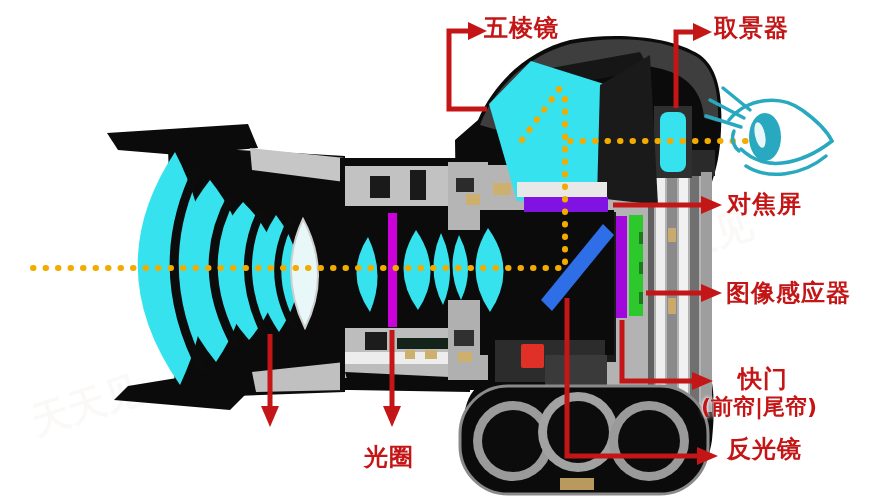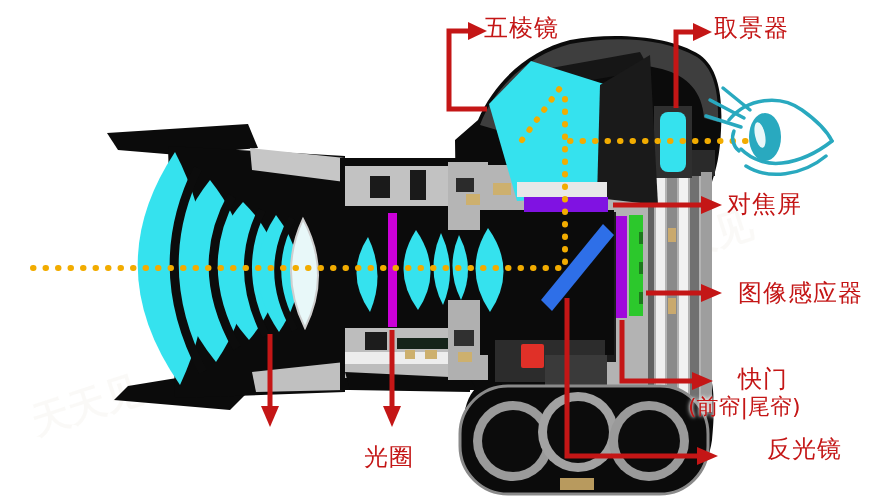--- a/index.html
+++ b/index.html
@@ -1,22 +1,22 @@
 <!DOCTYPE html>
 <html style="--page-bg: #ffffff; --annotation-red: #c41616; --glass-cyan: #35e2ee; --aperture-magenta: #cc00d8; --focus-screen-purple: #8012e2; --shutter-purple: #a008dc; --sensor-green: #2cc82c; --mirror-blue: #2e6fe8; --light-path-yellow: #f2ac00; --eye-teal: #29a9bf;"><head>
 <meta charset="utf-8">
 <style>
   html,body{margin:0;padding:0;background:#fff;}
   #stage{position:relative;width:872px;height:500px;overflow:hidden;background:var(--page-bg,#ffffff);
          font-family:"DejaVu Sans",sans-serif;}
   #stage svg{position:absolute;left:0;top:0;}
-  .lbl{position:absolute;font-weight:normal;font-size:24px;line-height:1.1;
+  .lbl{position:absolute;font-weight:bold;font-size:24px;line-height:1.1;
        color:var(--annotation-red,#c41616);letter-spacing:1px;white-space:nowrap;
        text-shadow:0 0 3px #fff,0 0 5px #fff;}
-  .lbl.sub{font-size:22px;letter-spacing:0;}
+  .lbl.sub{font-size:22px;letter-spacing:0;margin-left:13px;}
   .wm{position:absolute;font-size:38px;font-weight:bold;color:#b8a88a;opacity:.06;
       transform:rotate(-18deg);white-space:nowrap;pointer-events:none;}
   
   .glass{fill:var(--glass-cyan,#35e2ee);}
   .prism{fill:var(--glass-cyan,#35e2ee);}
   .apert{fill:var(--aperture-magenta,#cc00d8);}
   .fscreen{fill:var(--focus-screen-purple,#8012e2);}
   .shut{fill:var(--shutter-purple,#a008dc);}
   .sens{fill:var(--sensor-green,#2cc82c);}
   .mirr{fill:var(--mirror-blue,#2e6fe8);}
@@ -185,18 +185,18 @@
       <line class="eye" x1="744" y1="118" x2="710" y2="100"></line>
       <line class="eye" x1="741" y1="127" x2="706" y2="116"></line>
       <ellipse cx="765" cy="137" rx="16" ry="24" fill="var(--eye-teal,#29a9bf)"></ellipse>
       <ellipse cx="760" cy="135" rx="5" ry="13" fill="#ffffff" opacity="0.9" transform="rotate(-12 760 135)"></ellipse>
     </g>
   </svg>
 
   <div class="lbl" style="left:484px;top:15px;">五棱镜</div>
   <div class="lbl" style="left:714px;top:15px;">取景器</div>
   <div class="lbl" style="left:727px;top:191px;">对焦屏</div>
-  <div class="lbl" style="left:726px;top:280px;margin-left:12px;">图像感应器</div>
+  <div class="lbl" style="left:726px;top:280px;">图像感应器</div>
   <div class="lbl" style="left:727px;top:366px;margin-left:11px;">快门</div>
   <div class="lbl sub" style="left:688px;top:395px;">(前帘|尾帘)</div>
-  <div class="lbl" style="left:767px;top:436px;">反光镜</div>
+  <div class="lbl" style="left:727px;top:436px;">反光镜</div>
   <div class="lbl" style="left:364px;top:444px;">光圈</div>
 </div>
 
 </body></html>

